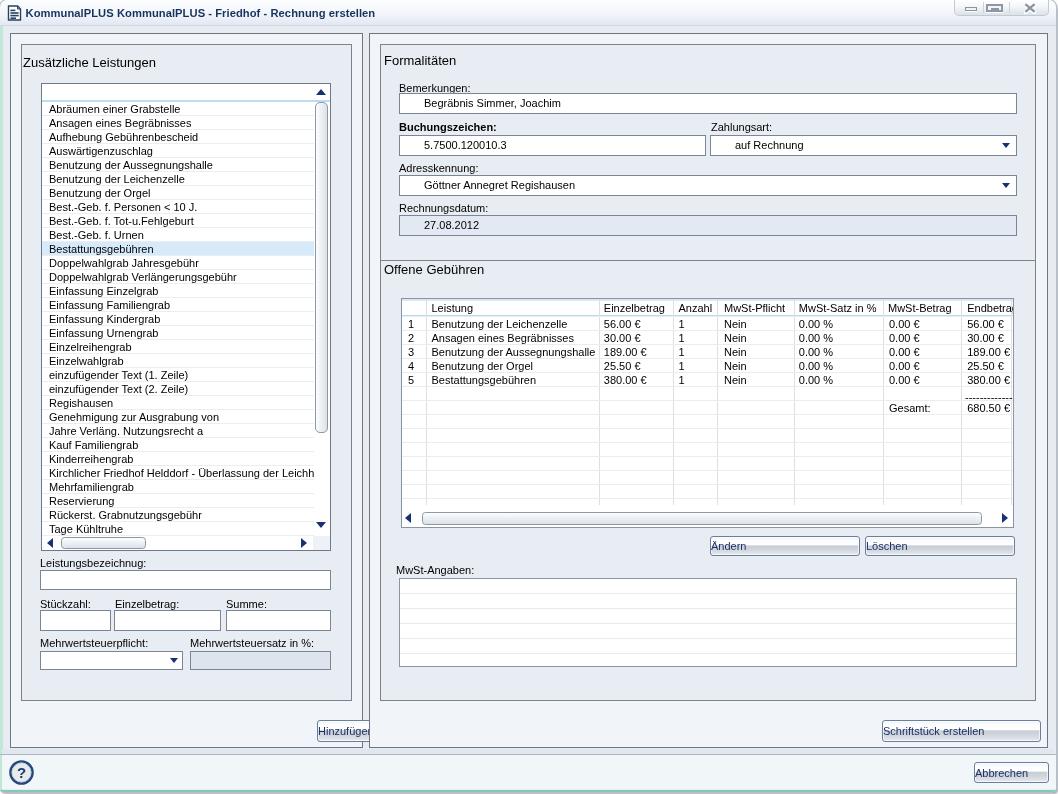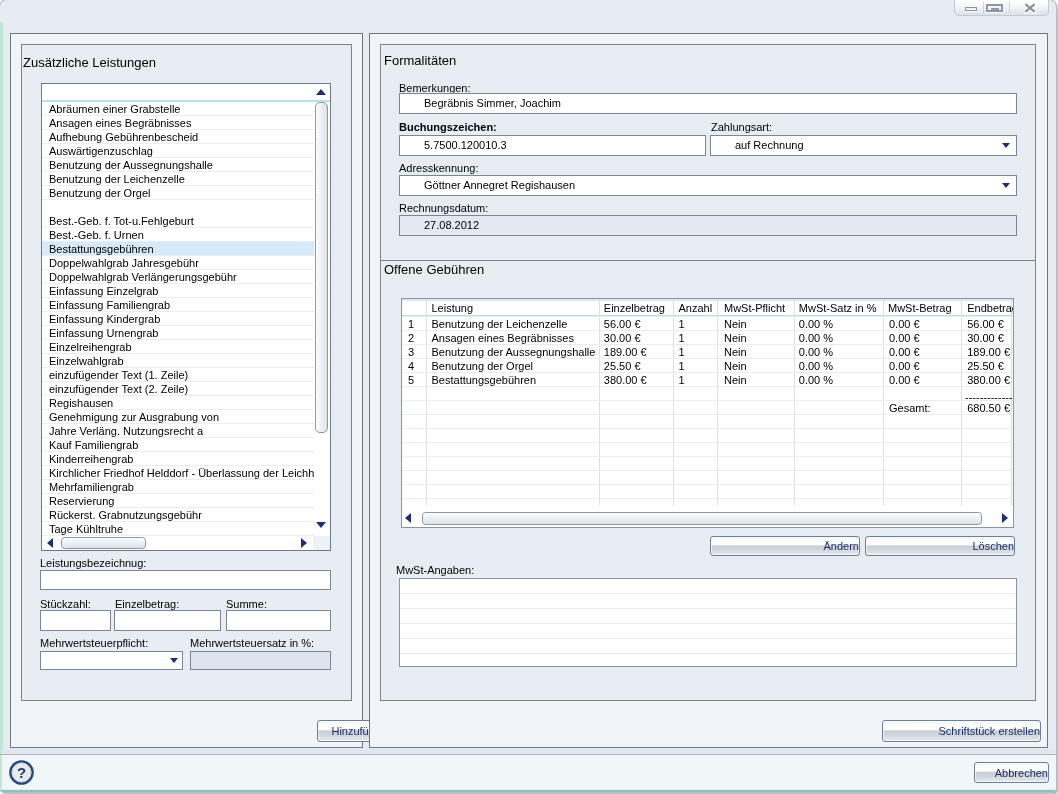--- a/index.html
+++ b/index.html
@@ -37,40 +37,51 @@
  border-left:5px solid transparent;border-right:5px solid transparent;
  border-top:6px solid #1a2f74;}
 .tri-lf{position:absolute;width:0;height:0;
  border-top:5px solid transparent;border-bottom:5px solid transparent;
  border-right:6px solid #1a2f74;}
 .tri-rt{position:absolute;width:0;height:0;
  border-top:5px solid transparent;border-bottom:5px solid transparent;
  border-left:6px solid #1a2f74;}
 .btn{position:absolute;border:1px solid #697f9b;border-radius:3px;
  background:linear-gradient(180deg,#eef1f4 0%,#fbfcfd 18%,#fefefe 42%,#c8ced6 50%,#d2d7dd 72%,#e7eaee 100%);
- font-size:11px;color:#1c2f66;text-align:right;
+ font-size:11px;color:#1c2f66;text-align:left;
  box-shadow:inset 0 0 0 1px rgba(255,255,255,.65);}
 .listbox{position:absolute;left:41px;top:83px;width:290px;height:468px;
  border:1px solid #6f7a89;background:#fff;overflow:hidden;}
 .li{position:absolute;left:0;width:272px;height:14px;line-height:14px;
  font-size:11px;padding-left:7px;white-space:nowrap;overflow:hidden;
  border-bottom:1px solid #e9edf4;}
 .sel{background:#d7eafa;}
 .thumb{position:absolute;border:1px solid #8c98a6;border-radius:5px;
  background:linear-gradient(90deg,#fcfdfe 0%,#eef1f4 45%,#dde2e8 100%);}
 .thumbh{position:absolute;border:1px solid #8c98a6;border-radius:3.5px;
  background:linear-gradient(180deg,#fcfdfe 0%,#eef1f4 45%,#dde2e8 100%);}
 .gridv{position:absolute;width:1px;background:#dce0e5;}
 .gridh{position:absolute;height:1px;background:#eaedf0;}
 .cell{position:absolute;font-size:11px;line-height:14px;height:14px;white-space:nowrap;}
 .hcell{position:absolute;font-size:11px;line-height:14px;height:14px;white-space:nowrap;color:#000;}
 </style></head>
 <body>
 <div class="win">
  <div class="tealL"></div>
+ <div class="titlebar">
+  <svg class="abs" style="left:7px;top:5px" width="15" height="16" viewBox="0 0 15 16">
+   <path d="M1.5 1 L10.5 1 L13.5 4 L13.5 15 L1.5 15 Z" fill="#fff" stroke="#27435f" stroke-width="1.4"></path>
+   <path d="M10.5 1 L13.5 4 L10.5 4 Z" fill="#9fb0bd" stroke="#27435f" stroke-width="1"></path>
+   <rect x="3.4" y="4.6" width="5" height="1.6" fill="#27435f"></rect>
+   <rect x="3.4" y="7.2" width="8.2" height="1.6" fill="#27435f"></rect>
+   <rect x="3.4" y="9.8" width="8.2" height="1.6" fill="#27435f"></rect>
+   <rect x="3.4" y="12.4" width="5.6" height="1.6" fill="#27435f"></rect>
+  </svg>
+  <div class="title">KommunalPLUS KommunalPLUS - Friedhof - Rechnung erstellen</div>
+ </div>
  <div class="ctrls">
   <div class="csep" style="left:28px"></div>
   <div class="csep" style="left:54px"></div>
   <div class="abs" style="left:9.5px;top:6.5px;width:12.5px;height:4.5px;border:1px solid #8a93a0;background:#f0f2f5;box-shadow:0 1px 0 rgba(255,255,255,.9);"></div>
   <div class="abs" style="left:31px;top:3.5px;width:16.5px;height:8.5px;border:2px solid #8e97a4;background:#f2f4f7;box-shadow:0 1px 0 rgba(255,255,255,.9);"></div>
   <div class="abs" style="left:35.5px;top:8px;width:8px;height:2.5px;background:#8e97a4;"></div>
   <svg class="abs" style="left:68.5px;top:3px" width="12" height="11" viewBox="0 0 12 11">
    <path d="M1.3 1.7 L10.7 9.3 M10.7 1.7 L1.3 9.3" stroke="#ffffff" stroke-width="4.4" stroke-linecap="round"></path>
    <path d="M1.3 1.2 L10.7 8.8 M10.7 1.2 L1.3 8.8" stroke="#8a93a0" stroke-width="2.3"></path>
   </svg>
@@ -82,20 +93,21 @@
 
  <div class="listbox" id="lb">
       <div class="abs" style="left:0;top:16px;width:290px;height:2px;background:#bcdcf0;"></div>
       <div class="li" style="top:18px;">Abräumen einer Grabstelle</div>
       <div class="li" style="top:32px;">Ansagen eines Begräbnisses</div>
       <div class="li" style="top:46px;">Aufhebung Gebührenbescheid</div>
       <div class="li" style="top:60px;">Auswärtigenzuschlag</div>
       <div class="li" style="top:74px;">Benutzung der Aussegnungshalle</div>
       <div class="li" style="top:88px;">Benutzung der Leichenzelle</div>
       <div class="li" style="top:102px;">Benutzung der Orgel</div>
+      <div class="li" style="top:116px;">Best.-Geb. f. Personen &lt; 10 J.</div>
       <div class="li" style="top:130px;">Best.-Geb. f. Tot-u.Fehlgeburt</div>
       <div class="li" style="top:144px;">Best.-Geb. f. Urnen</div>
       <div class="li sel" style="top:158px;">Bestattungsgebühren</div>
       <div class="li" style="top:172px;">Doppelwahlgrab Jahresgebühr</div>
       <div class="li" style="top:200px;">Einfassung Einzelgrab</div>
       <div class="li" style="top:186px;">Doppelwahlgrab Verlängerungsgebühr</div>
       <div class="li" style="top:214px;">Einfassung Familiengrab</div>
       <div class="li" style="top:228px;">Einfassung Kindergrab</div>
       <div class="li" style="top:242px;">Einfassung Urnengrab</div>
       <div class="li" style="top:256px;">Einzelreihengrab</div>

